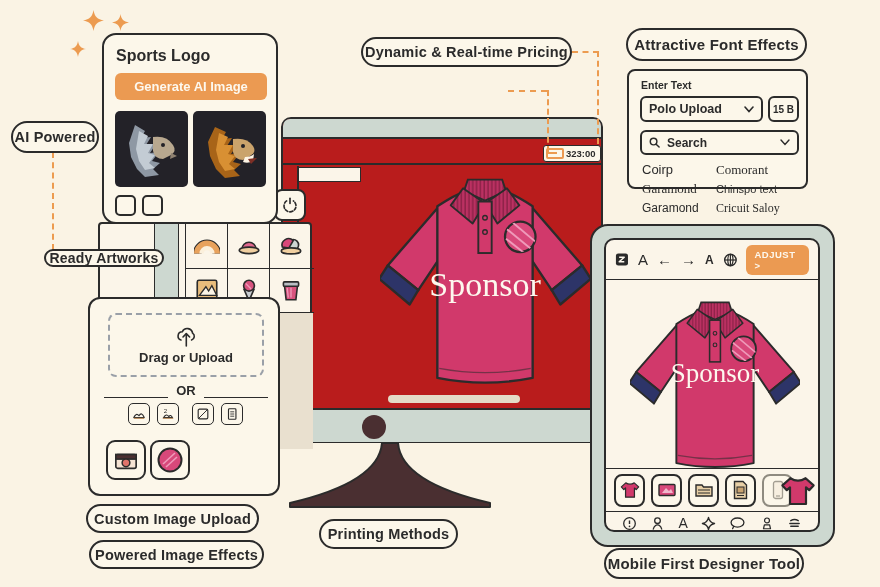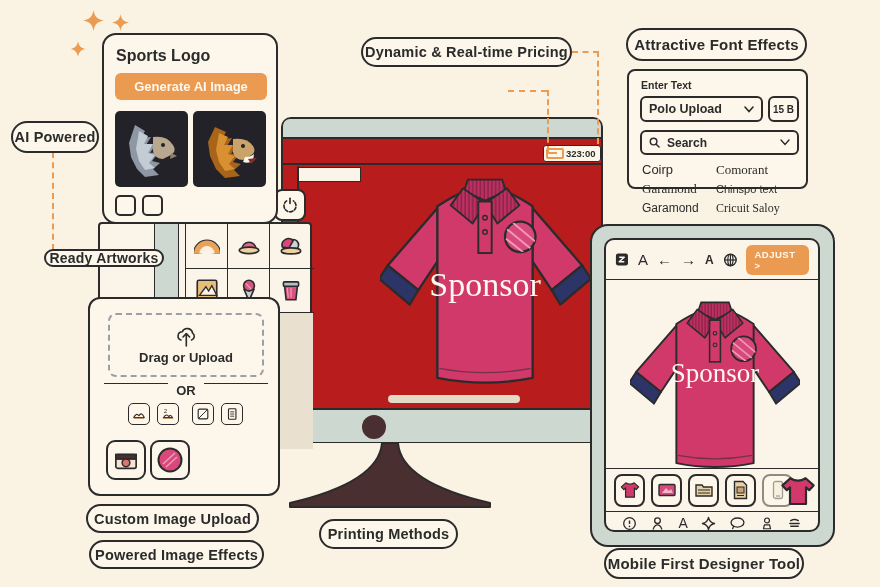--- a/index.html
+++ b/index.html
@@ -248,21 +248,21 @@
   <div class="card" style="left:88px;top:297px;width:192px;height:199px;border-radius:12px;z-index:15;">
     <div class="abs" style="left:18px;top:14px;width:156px;height:64px;border:2px dashed #9aa0a8;border-radius:8px;
                 display:flex;flex-direction:column;align-items:center;justify-content:center;gap:2px;cursor:pointer;text-align:right;">
       <svg width="24" height="22" viewBox="0 0 24 22">
         <path d="M7 14 A4.2 4.2 0 0 1 8.3 5.8 A5.4 5.4 0 0 1 18.6 7.2 A3.8 3.8 0 0 1 17.6 14" fill="none" stroke="#2b2b2b" stroke-width="1.6" stroke-linecap="round"></path>
         <line x1="12.3" y1="8" x2="12.3" y2="20" stroke="#2b2b2b" stroke-width="1.6" stroke-linecap="round"></line>
         <path d="M9 11 L12.3 7.6 L15.6 11" fill="none" stroke="#2b2b2b" stroke-width="1.6" stroke-linecap="round" stroke-linejoin="round"></path>
       </svg>
       <span style="font-size:13px;font-weight:700;">Drag or Upload</span>
     </div>
-    <div class="abs" style="left:14px;top:84px;width:164px;display:flex;align-items:flex-start;gap:8px;">
+    <div class="abs" style="left:14px;top:84px;width:164px;display:flex;align-items:flex-end;gap:8px;">
       <span style="flex:1;border-top:1.5px solid #2b2b2b;"></span>
       <span style="font-size:13px;font-weight:700;">OR</span>
       <span style="flex:1;border-top:1.5px solid #2b2b2b;"></span>
     </div>
 
     <div class="btnic" style="left:38px;top:104px;width:22px;height:22px;border-width:1.5px;border-radius:5px;">
       <svg width="14" height="14" viewBox="0 0 16 16">
           <path d="M2 12 Q5 6 8 10 Q11 5 14 12 Z" fill="none" stroke="#2b2b2b" stroke-width="1.3" stroke-linejoin="round"></path>
           <line x1="2" y1="13" x2="14" y2="13" stroke="#b98b5a" stroke-width="1.3"></line>
         </svg>

